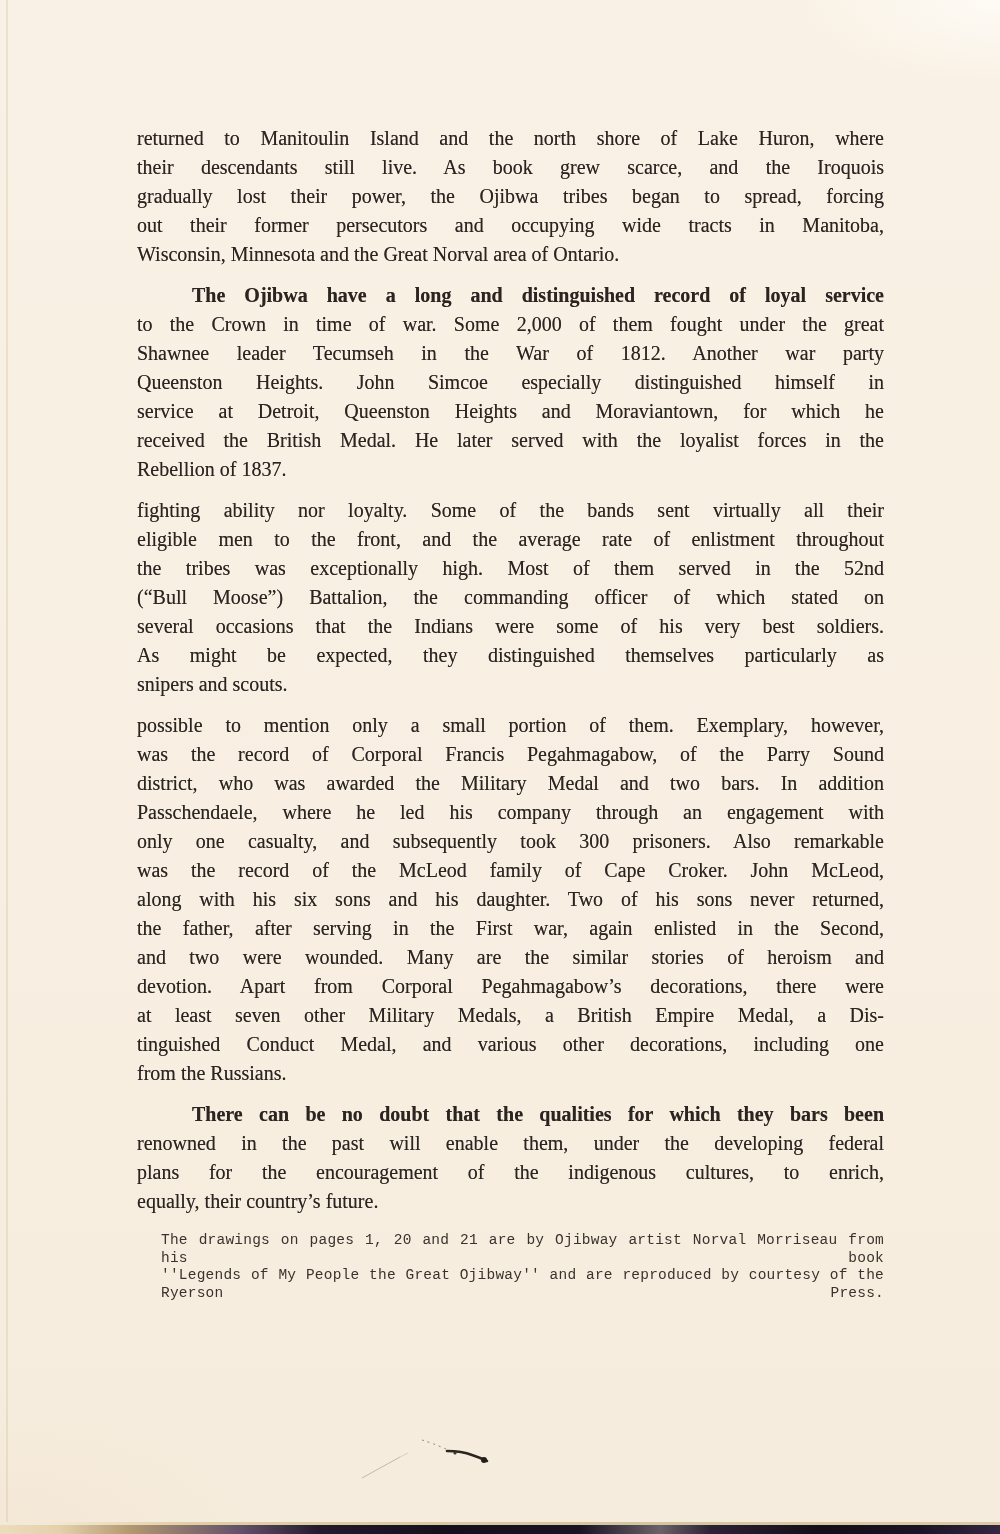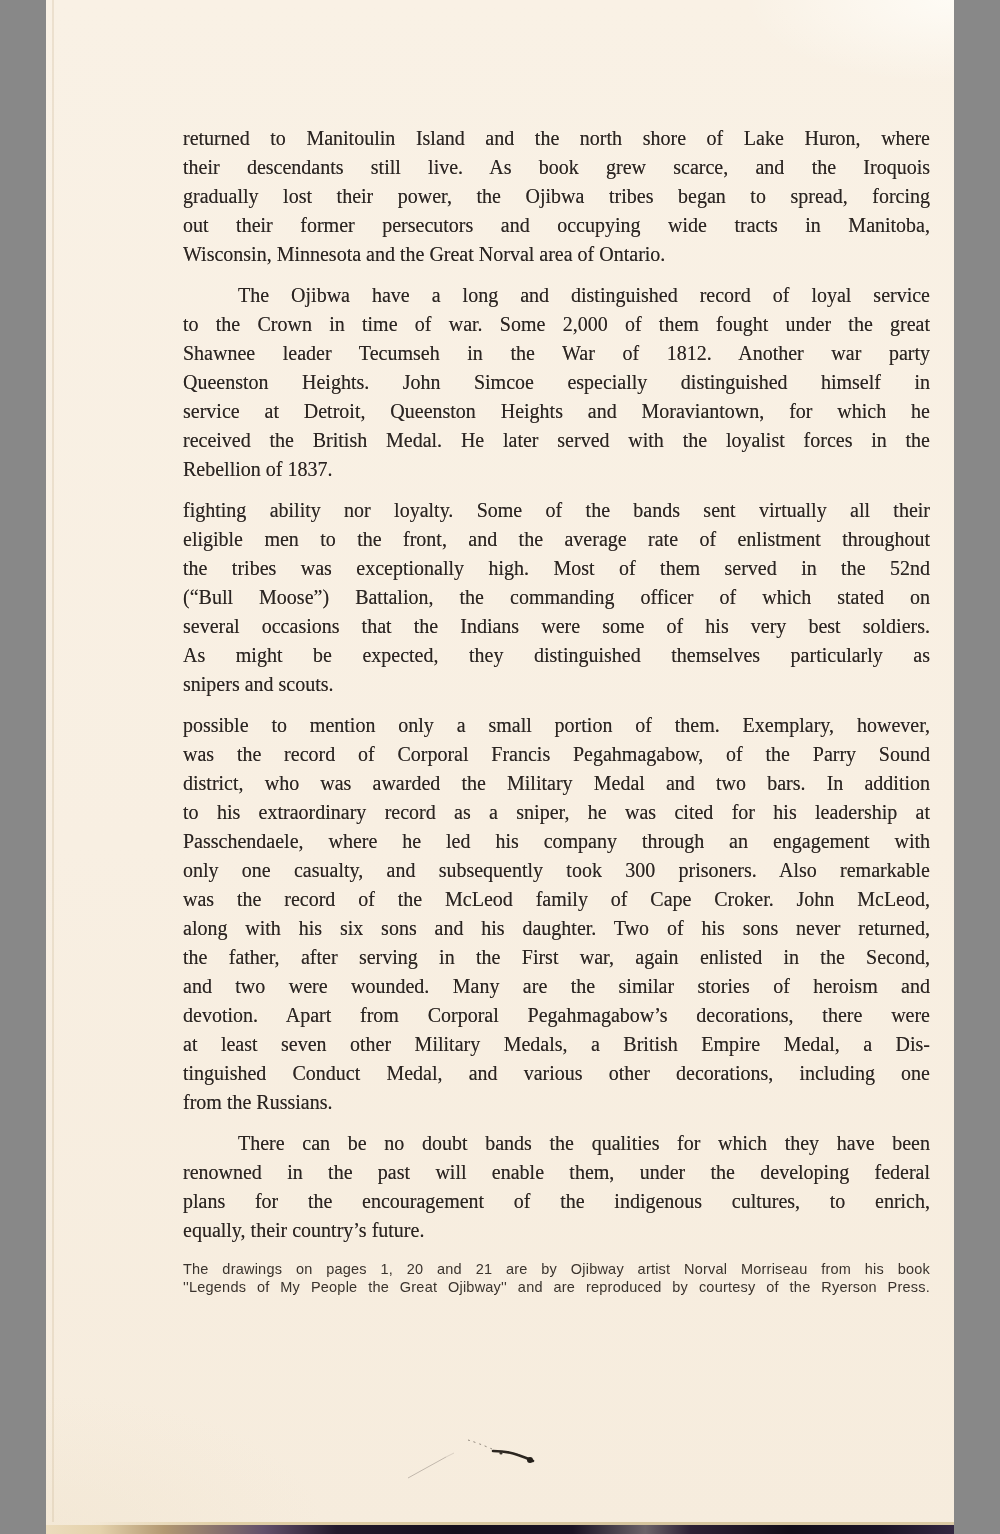--- a/index.html
+++ b/index.html
@@ -1,18 +1,18 @@
 <!DOCTYPE html>
 <html><head>
 <meta charset="utf-8">
 <style>
   html, body { margin: 0; padding: 0; background: #888; }
   .page {
     position: relative;
-    width: 908px;
+    width: 1000px;
     height: 1534px;
     margin: 0 auto;
     overflow: hidden;
     font-family: "Liberation Serif", serif;
     background:
       radial-gradient(300px 120px at 100% 0%, rgba(255,253,248,0.85), rgba(255,253,248,0) 70%),
       radial-gradient(400px 200px at 0% 100%, rgba(241,229,208,0.55), rgba(241,229,208,0) 70%),
       linear-gradient(180deg, #f9f1e5 0%, #f8efe2 55%, #f6ecdd 100%);
   }
   .content {
@@ -21,29 +21,30 @@
     top: 124px;
     width: 747px;
     color: #2b2522;
     font-size: 20px;
     line-height: 29px;
     text-shadow: 0 0 0.5px rgba(43,37,34,0.55);
   }
   .paragraph { margin: 0 0 12px 0; }
   .line { text-align: justify; text-align-last: justify; white-space: normal; }
   .line.end { text-align-last: left; }
-  .line.indent { padding-left: 55px; }
+  .line.indent { padding-left: 55px; font-weight: bold; }
   .footnote {
     margin-top: 16px;
-    font-family: Liberation Sans, sans-serif;
+    font-family: Liberation Mono, monospace;
     font-size: 14.5px;
     line-height: 17.5px;
     letter-spacing: 0.015em;
     color: #3a332d;
     text-shadow: none;
+    margin-left: 24px;
   }
   .footnote .line { text-align: justify; text-align-last: justify; }
   .left-edge-line {
     position: absolute;
     left: 6px; top: 0; bottom: 12px;
     width: 2px;
     background: rgba(205,184,152,0.30);
   }
   .bottom-crease {
     position: absolute;
@@ -97,35 +98,34 @@
       <div class="line">(“Bull Moose”) Battalion, the commanding officer of which stated on</div>
       <div class="line">several occasions that the Indians were some of his very best soldiers.</div>
       <div class="line">As might be expected, they distinguished themselves particularly as</div>
       <div class="line end">snipers and scouts.</div>
     </div>
 
     <div class="paragraph">
       <div class="line">possible to mention only a small portion of them. Exemplary, however,</div>
       <div class="line">was the record of Corporal Francis Pegahmagabow, of the Parry Sound</div>
       <div class="line">district, who was awarded the Military Medal and two bars. In addition</div>
-      <div class="line">to his extraordinary record as a sniper, he was cited for his leadership at</div>
       <div class="line">Passchendaele, where he led his company through an engagement with</div>
       <div class="line">only one casualty, and subsequently took 300 prisoners. Also remarkable</div>
       <div class="line">was the record of the McLeod family of Cape Croker. John McLeod,</div>
       <div class="line">along with his six sons and his daughter. Two of his sons never returned,</div>
       <div class="line">the father, after serving in the First war, again enlisted in the Second,</div>
       <div class="line">and two were wounded. Many are the similar stories of heroism and</div>
       <div class="line">devotion. Apart from Corporal Pegahmagabow’s decorations, there were</div>
       <div class="line">at least seven other Military Medals, a British Empire Medal, a Dis-</div>
       <div class="line">tinguished Conduct Medal, and various other decorations, including one</div>
       <div class="line end">from the Russians.</div>
     </div>
 
     <div class="paragraph">
-      <div class="line indent">There can be no doubt bands the qualities for which they have been</div>
+      <div class="line indent">There can be no doubt that the qualities for which they bars been</div>
       <div class="line">renowned in the past will enable them, under the developing federal</div>
       <div class="line">plans for the encouragement of the indigenous cultures, to enrich,</div>
       <div class="line end">equally, their country’s future.</div>
     </div>
 
     <div class="footnote">
       <div class="line">The drawings on pages 1, 20 and 21 are by Ojibway artist Norval Morriseau from his book</div>
       <div class="line">''Legends of My People the Great Ojibway'' and are reproduced by courtesy of the Ryerson Press.</div>
     </div>
 

